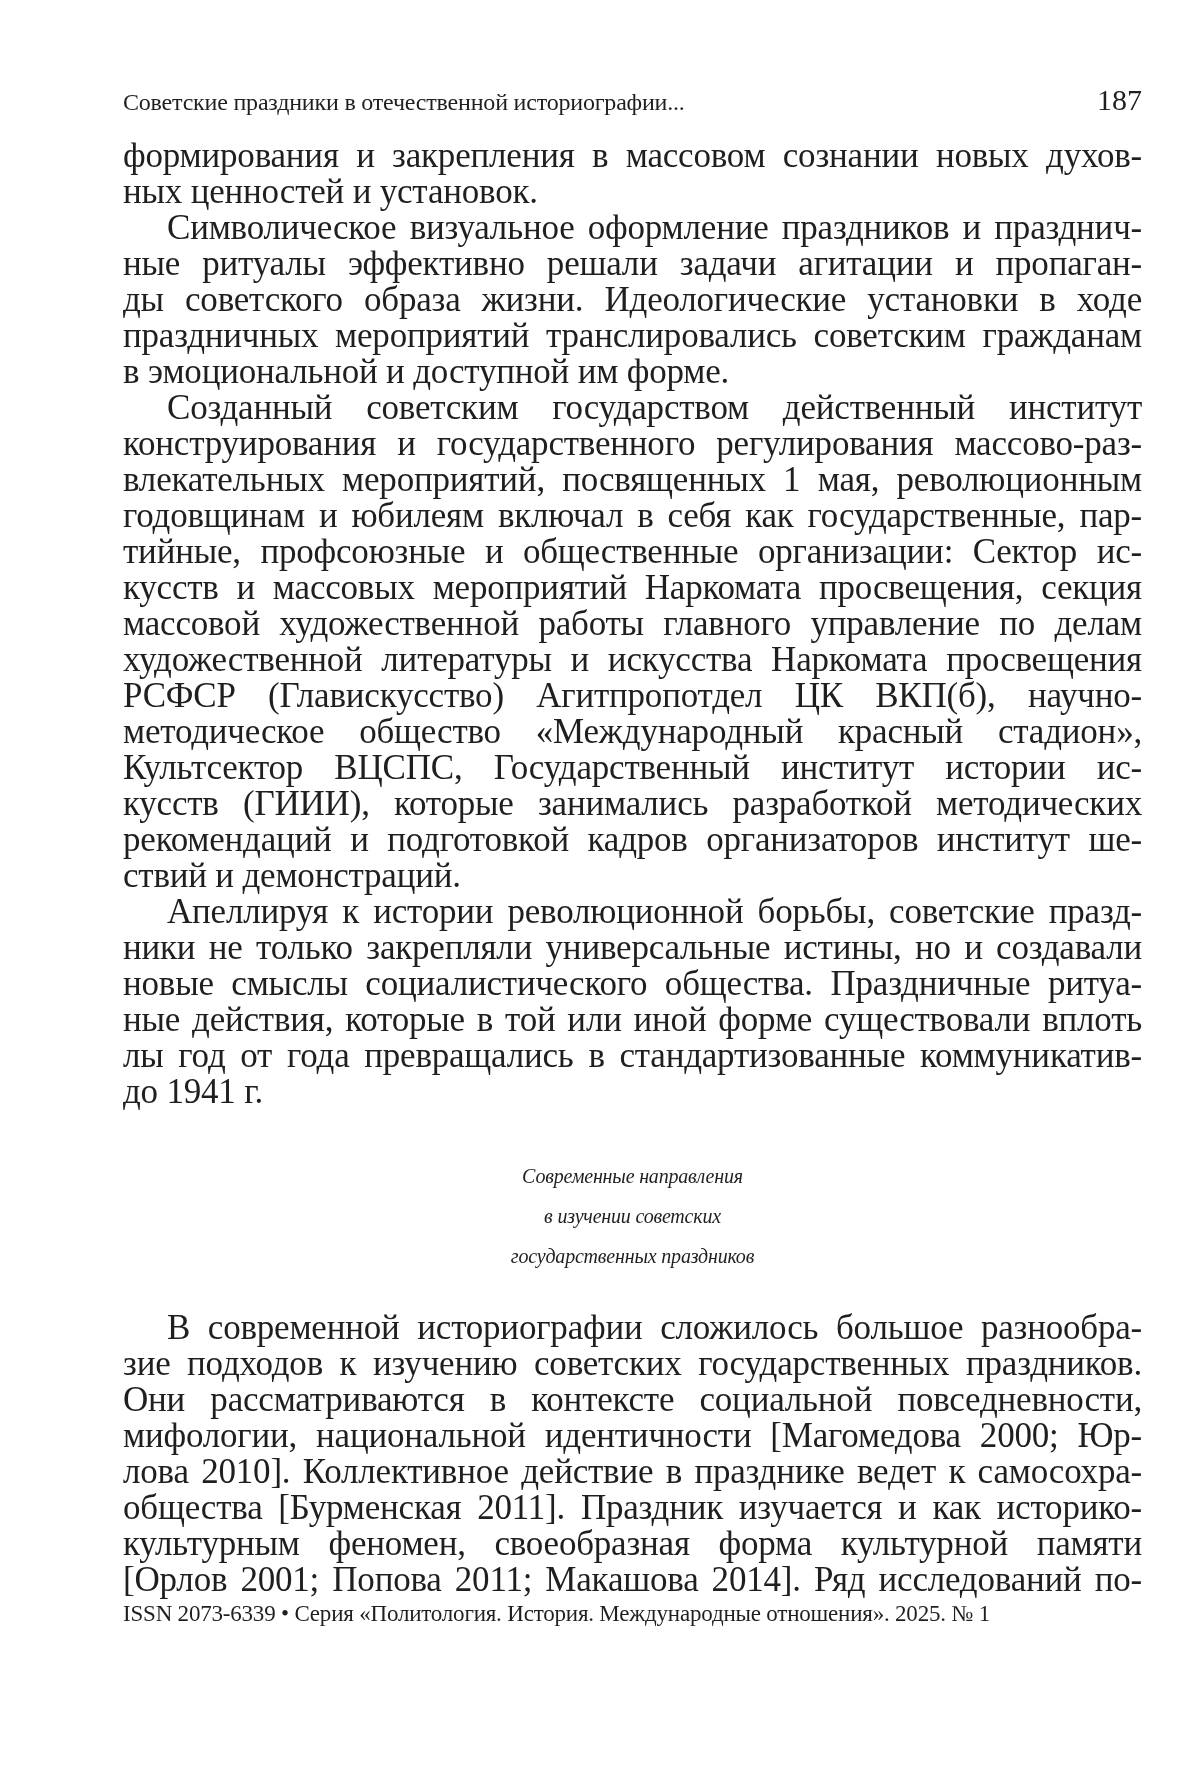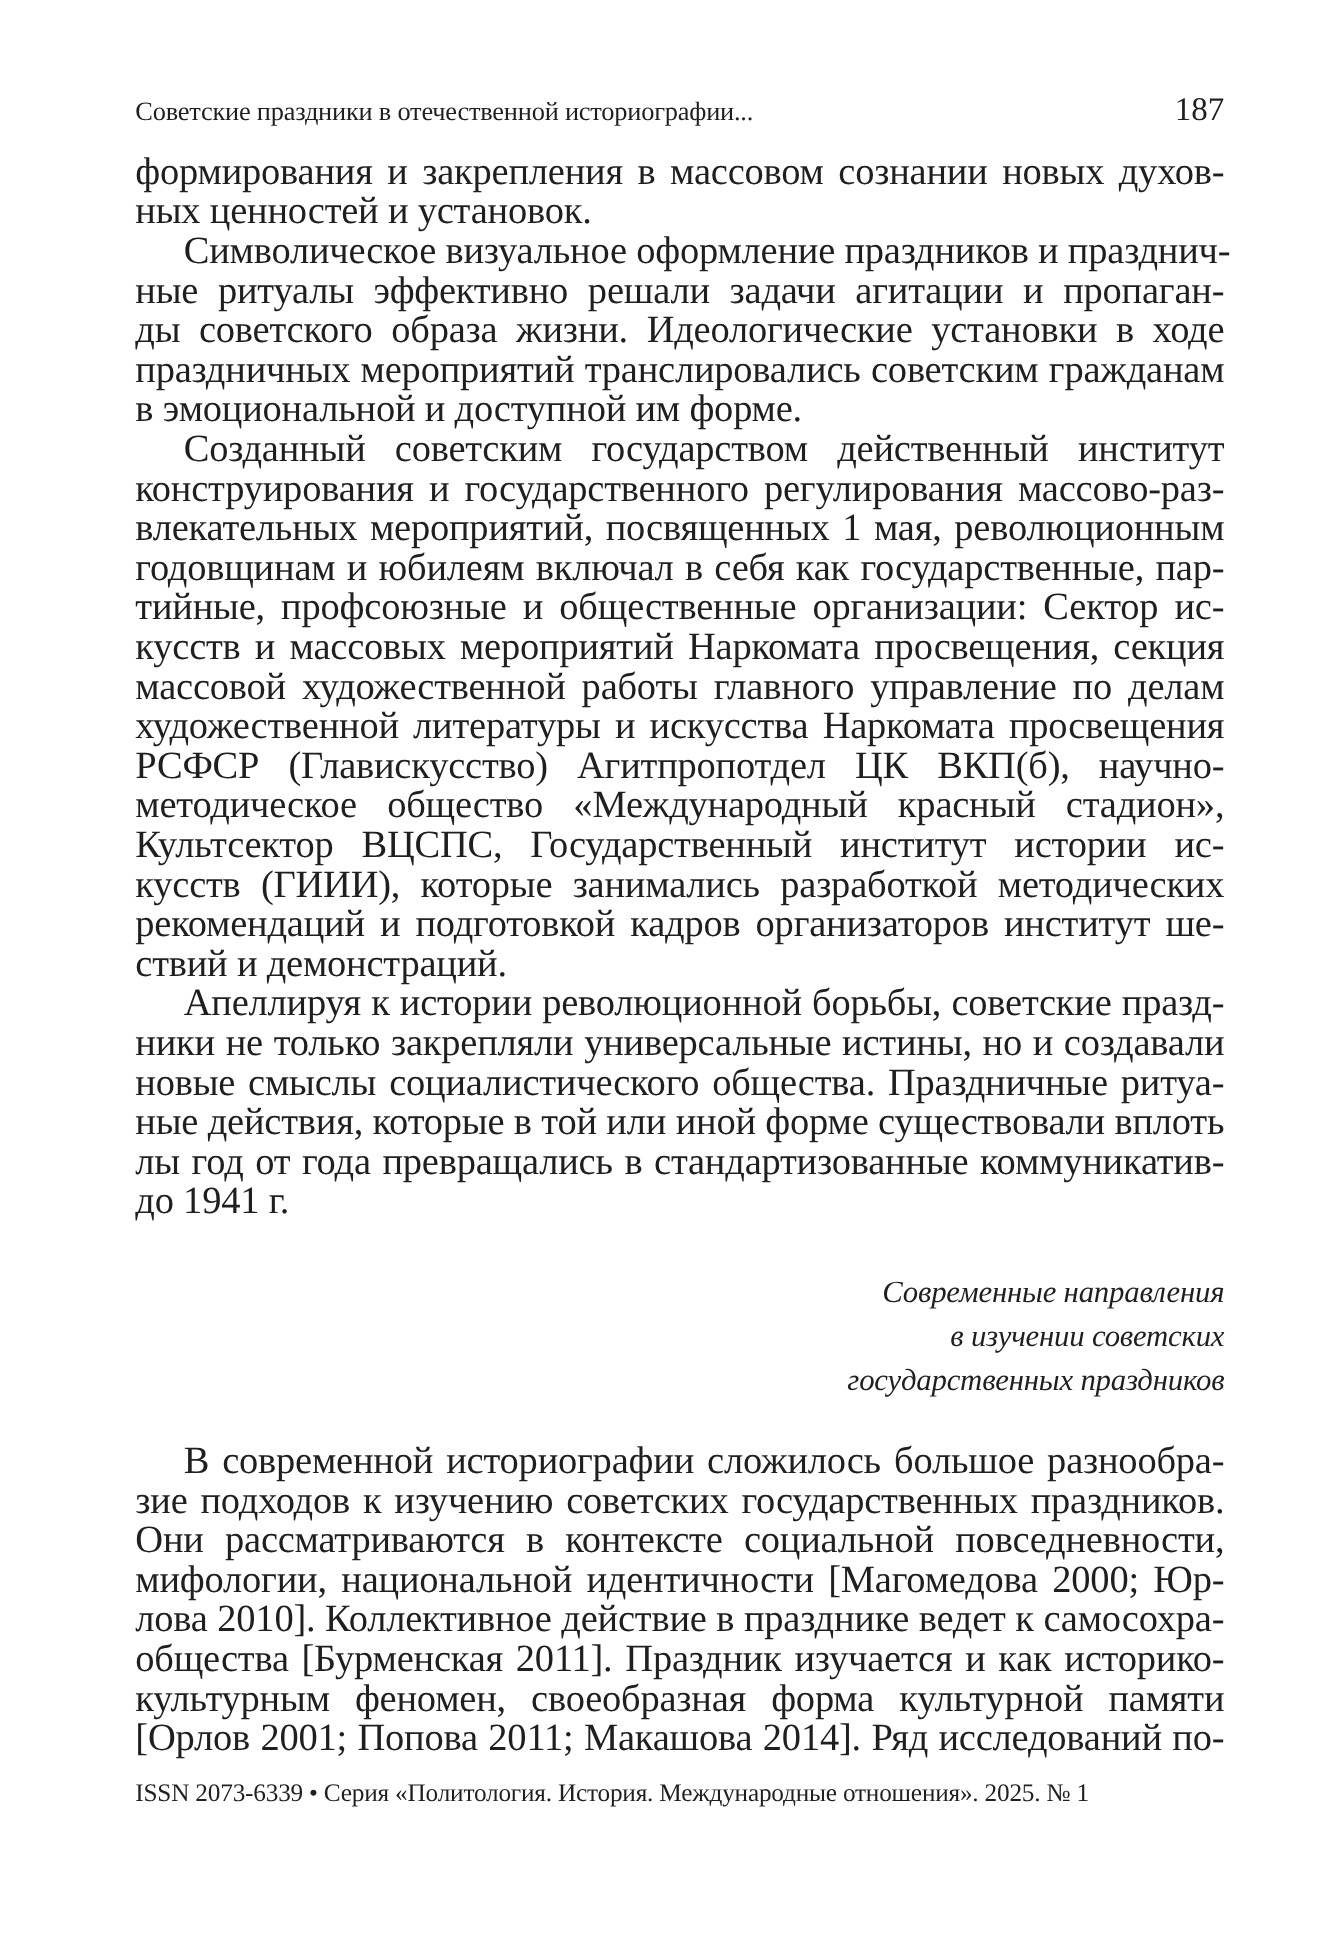--- a/index.html
+++ b/index.html
@@ -7,21 +7,21 @@
     padding: 0;
     background: #e8e8e8;
   }
   .page {
     position: relative;
     width: 1200px;
     height: 1780px;
     margin: 0 auto;
     background: #ffffff;
     box-sizing: border-box;
-    padding: 82px 87px 0 123px;
+    padding: 82px 58px 0 123px;
     font-family: "Liberation Serif", "DejaVu Serif", serif;
     color: #1f1f1f;
     overflow: hidden;
   }
   .running-head {
     display: flex;
     justify-content: space-between;
     align-items: baseline;
     line-height: 36px;
     height: 36px;
@@ -55,27 +55,26 @@
   }
   .line.indent {
     padding-left: 44px;
   }
   .section-heading {
     margin-top: 46px;
     margin-bottom: 34px;
   }
   .heading-line {
     font-style: italic;
-    font-size: 28px;
+    font-size: 20px;
     line-height: 40px;
     letter-spacing: -0.2px;
-    text-align: right;
+    text-align: center;
   }
   .page-footer {
-    margin-top: 16px;
     font-size: 23px;
     line-height: 32px;
     letter-spacing: -0.2px;
     text-align: left;
     white-space: nowrap;
   }
 </style>
 </head>
 <body>
 

